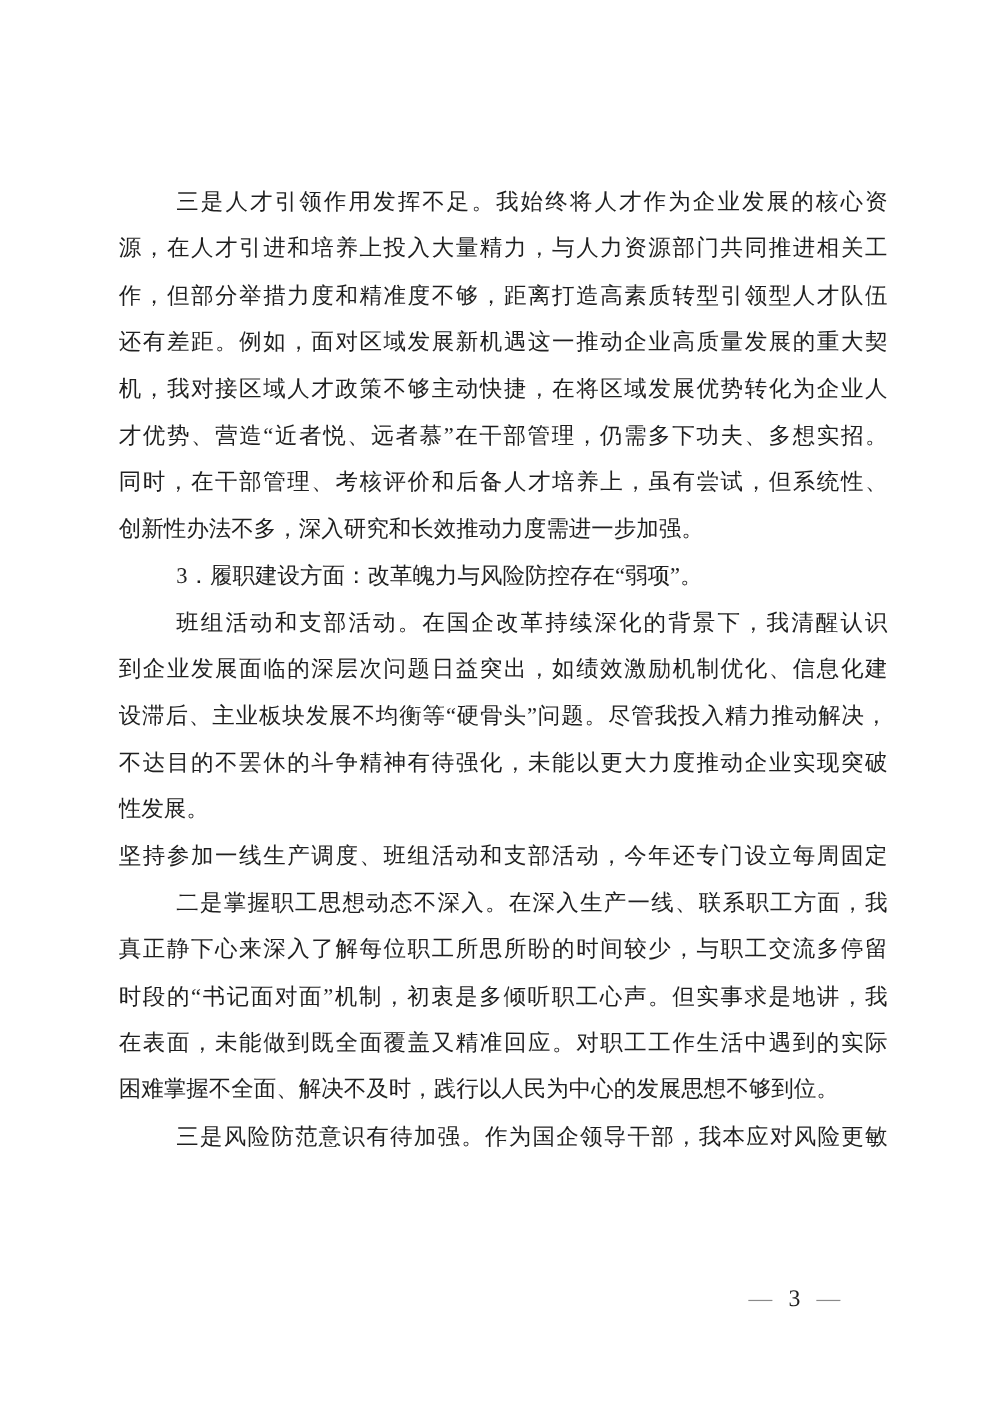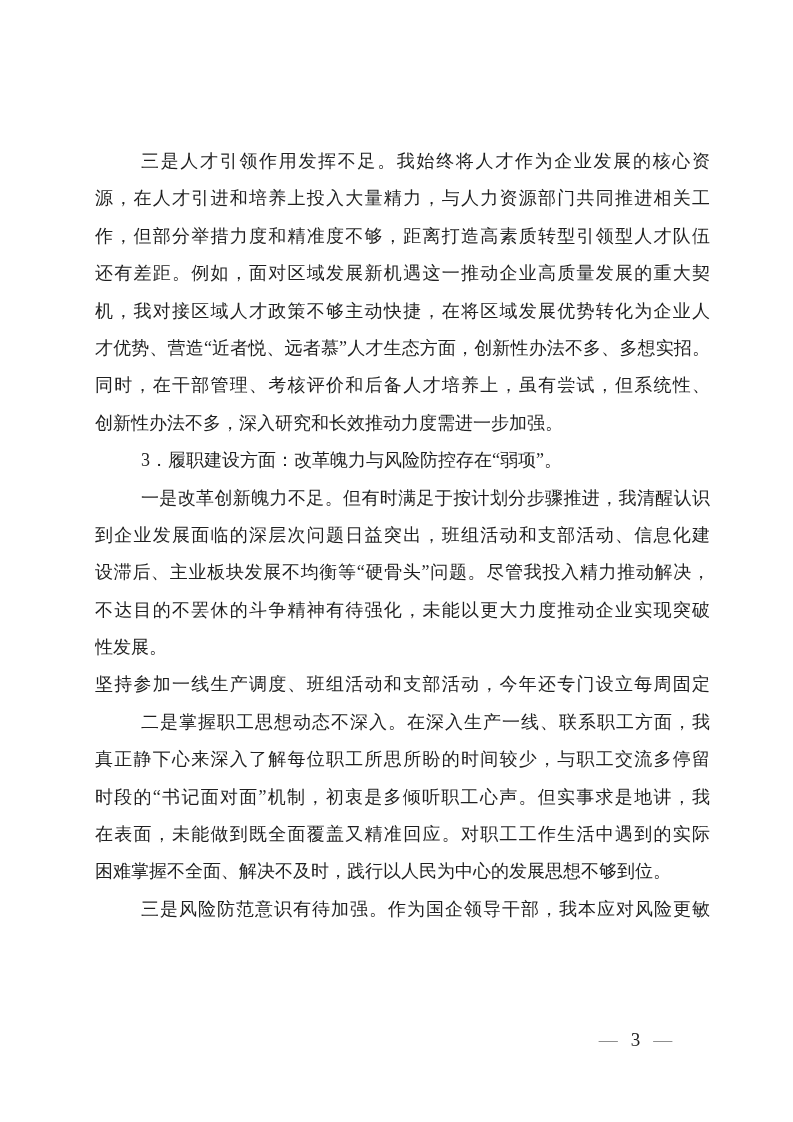--- a/index.html
+++ b/index.html
@@ -61,26 +61,26 @@
 <body>
 
 <div class="page">
 
   <div class="text-block" id="text-block">
       <div class="line indent">三是人才引领作用发挥不足。我始终将人才作为企业发展的核心资</div>
       <div class="line">源，在人才引进和培养上投入大量精力，与人力资源部门共同推进相关工</div>
       <div class="line">作，但部分举措力度和精准度不够，距离打造高素质转型引领型人才队伍</div>
       <div class="line">还有差距。例如，面对区域发展新机遇这一推动企业高质量发展的重大契</div>
       <div class="line">机，我对接区域人才政策不够主动快捷，在将区域发展优势转化为企业人</div>
-      <div class="line">才优势、营造“近者悦、远者慕”人才生态方面，创新性办法不多、多想实招。</div>
+      <div class="line">才优势、营造“近者悦、远者慕”在干部管理，仍需多下功夫、多想实招。</div>
       <div class="line">同时，在干部管理、考核评价和后备人才培养上，虽有尝试，但系统性、</div>
       <div class="line para-end">创新性办法不多，深入研究和长效推动力度需进一步加强。</div>
       <div class="line indent para-end">3．履职建设方面：改革魄力与风险防控存在“弱项”。</div>
-      <div class="line indent">一是改革创新魄力不足。但有时满足于按计划分步骤推进，我清醒认识</div>
-      <div class="line">到企业发展面临的深层次问题日益突出，班组活动和支部活动、信息化建</div>
+      <div class="line indent">班组活动和支部活动。在国企改革持续深化的背景下，我清醒认识</div>
+      <div class="line">到企业发展面临的深层次问题日益突出，如绩效激励机制优化、信息化建</div>
       <div class="line">设滞后、主业板块发展不均衡等“硬骨头”问题。尽管我投入精力推动解决，</div>
       <div class="line">不达目的不罢休的斗争精神有待强化，未能以更大力度推动企业实现突破</div>
       <div class="line para-end">性发展。</div>
       <div class="line">坚持参加一线生产调度、班组活动和支部活动，今年还专门设立每周固定</div>
       <div class="line indent">二是掌握职工思想动态不深入。在深入生产一线、联系职工方面，我</div>
       <div class="line">真正静下心来深入了解每位职工所思所盼的时间较少，与职工交流多停留</div>
       <div class="line">时段的“书记面对面”机制，初衷是多倾听职工心声。但实事求是地讲，我</div>
       <div class="line">在表面，未能做到既全面覆盖又精准回应。对职工工作生活中遇到的实际</div>
       <div class="line para-end">困难掌握不全面、解决不及时，践行以人民为中心的发展思想不够到位。</div>
       <div class="line indent">三是风险防范意识有待加强。作为国企领导干部，我本应对风险更敏</div>

